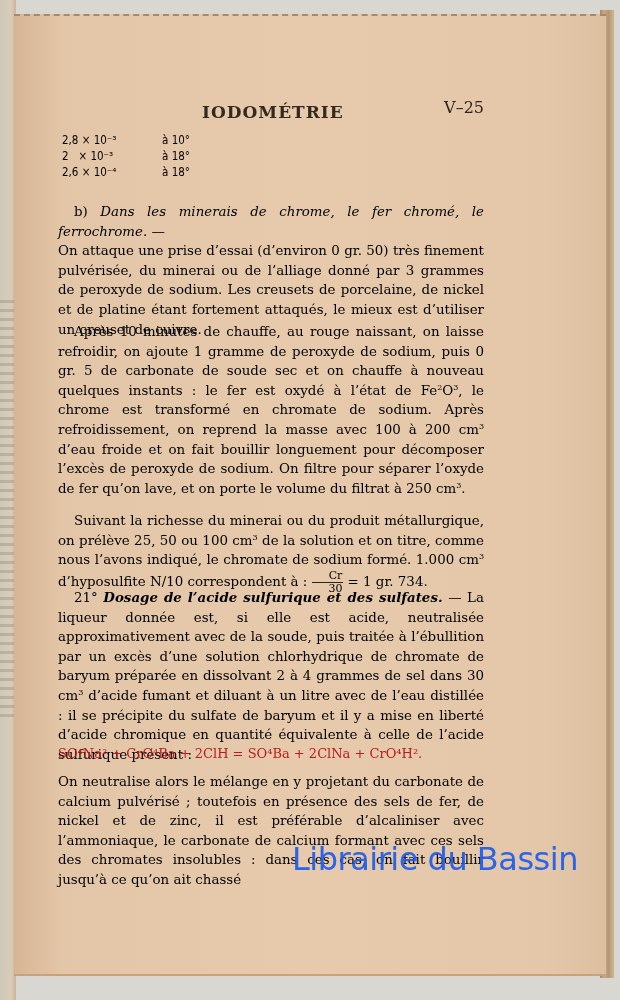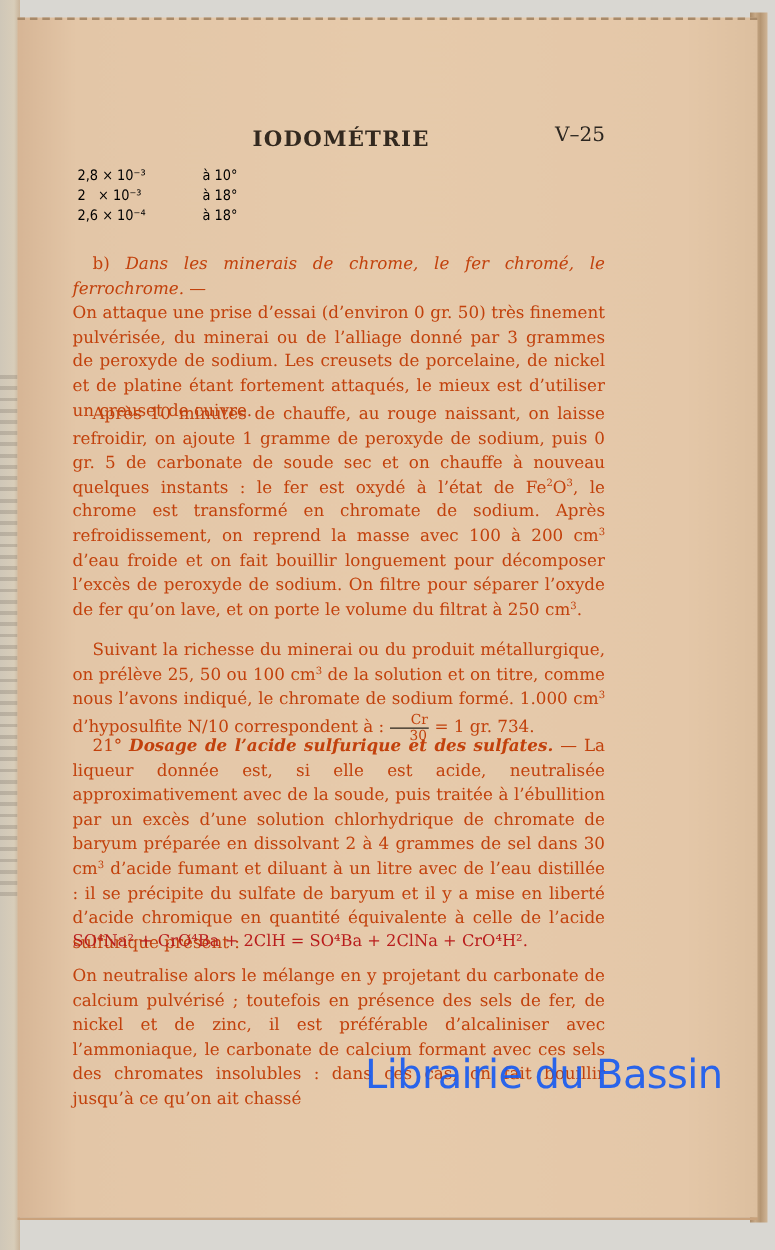--- a/index.html
+++ b/index.html
@@ -41,32 +41,32 @@
     position: absolute; top: 132px; left: 62px; width: 400px; font-size: 11.5px; line-height: 16px;
     font-family: "DejaVu Sans Condensed", "DejaVu Sans", sans-serif;
   }
   .trow { display: flex; height: 16px; }
   .tname { width: 270px; white-space: nowrap; overflow: hidden; }
   .tname::after { content: " ........................................................................"; }
   .tval { width: 68px; padding-left: 0px; }
   .ttemp { width: 60px; text-align: right; }
   .text {
     position: absolute; left: 58px; width: 426px;
-    font-size: 13.4px; line-height: 19.6px; text-align: justify; color: #c2410c;
+    font-size: 13.4px; line-height: 19.6px; text-align: justify; color: #000000;
     font-family: "DejaVu Serif", serif;
   }
   .text p { margin: 0; text-indent: 16px; }
   .text p.noindent { text-indent: 0; }
   .para-b { top: 202px; }
   .para-2 { top: 322px; }
   .para-3 { top: 495px; margin-top: 16px; }
   .para-4 { top: 588px; }
   .formula-line { position: absolute; top: 746px; left: 58px; width: 426px; font-size: 13px; color: #b91c1c; }
   .para-5 { top: 772px; }
-  .frac { display: inline-block; vertical-align: middle; text-align: left; font-size: 11px; line-height: 12px; }
+  .frac { display: inline-block; vertical-align: middle; text-align: center; font-size: 11px; line-height: 12px; }
   .frac .num { display: block; border-bottom: 1px solid #2a241d; padding: 0 1px; }
   .frac .den { display: block; }
   sup { font-size: 8px; vertical-align: 5px; line-height: 0; }
   .watermark {
     position: absolute; left: 292px; top: 829px; font-family: "DejaVu Sans", sans-serif;
     font-size: 32px; color: #1a5cf0; letter-spacing: -0.5px; opacity: 0.92;
     white-space: nowrap;
     margin-top: 11px;
   }
   em.it { font-style: italic; }

